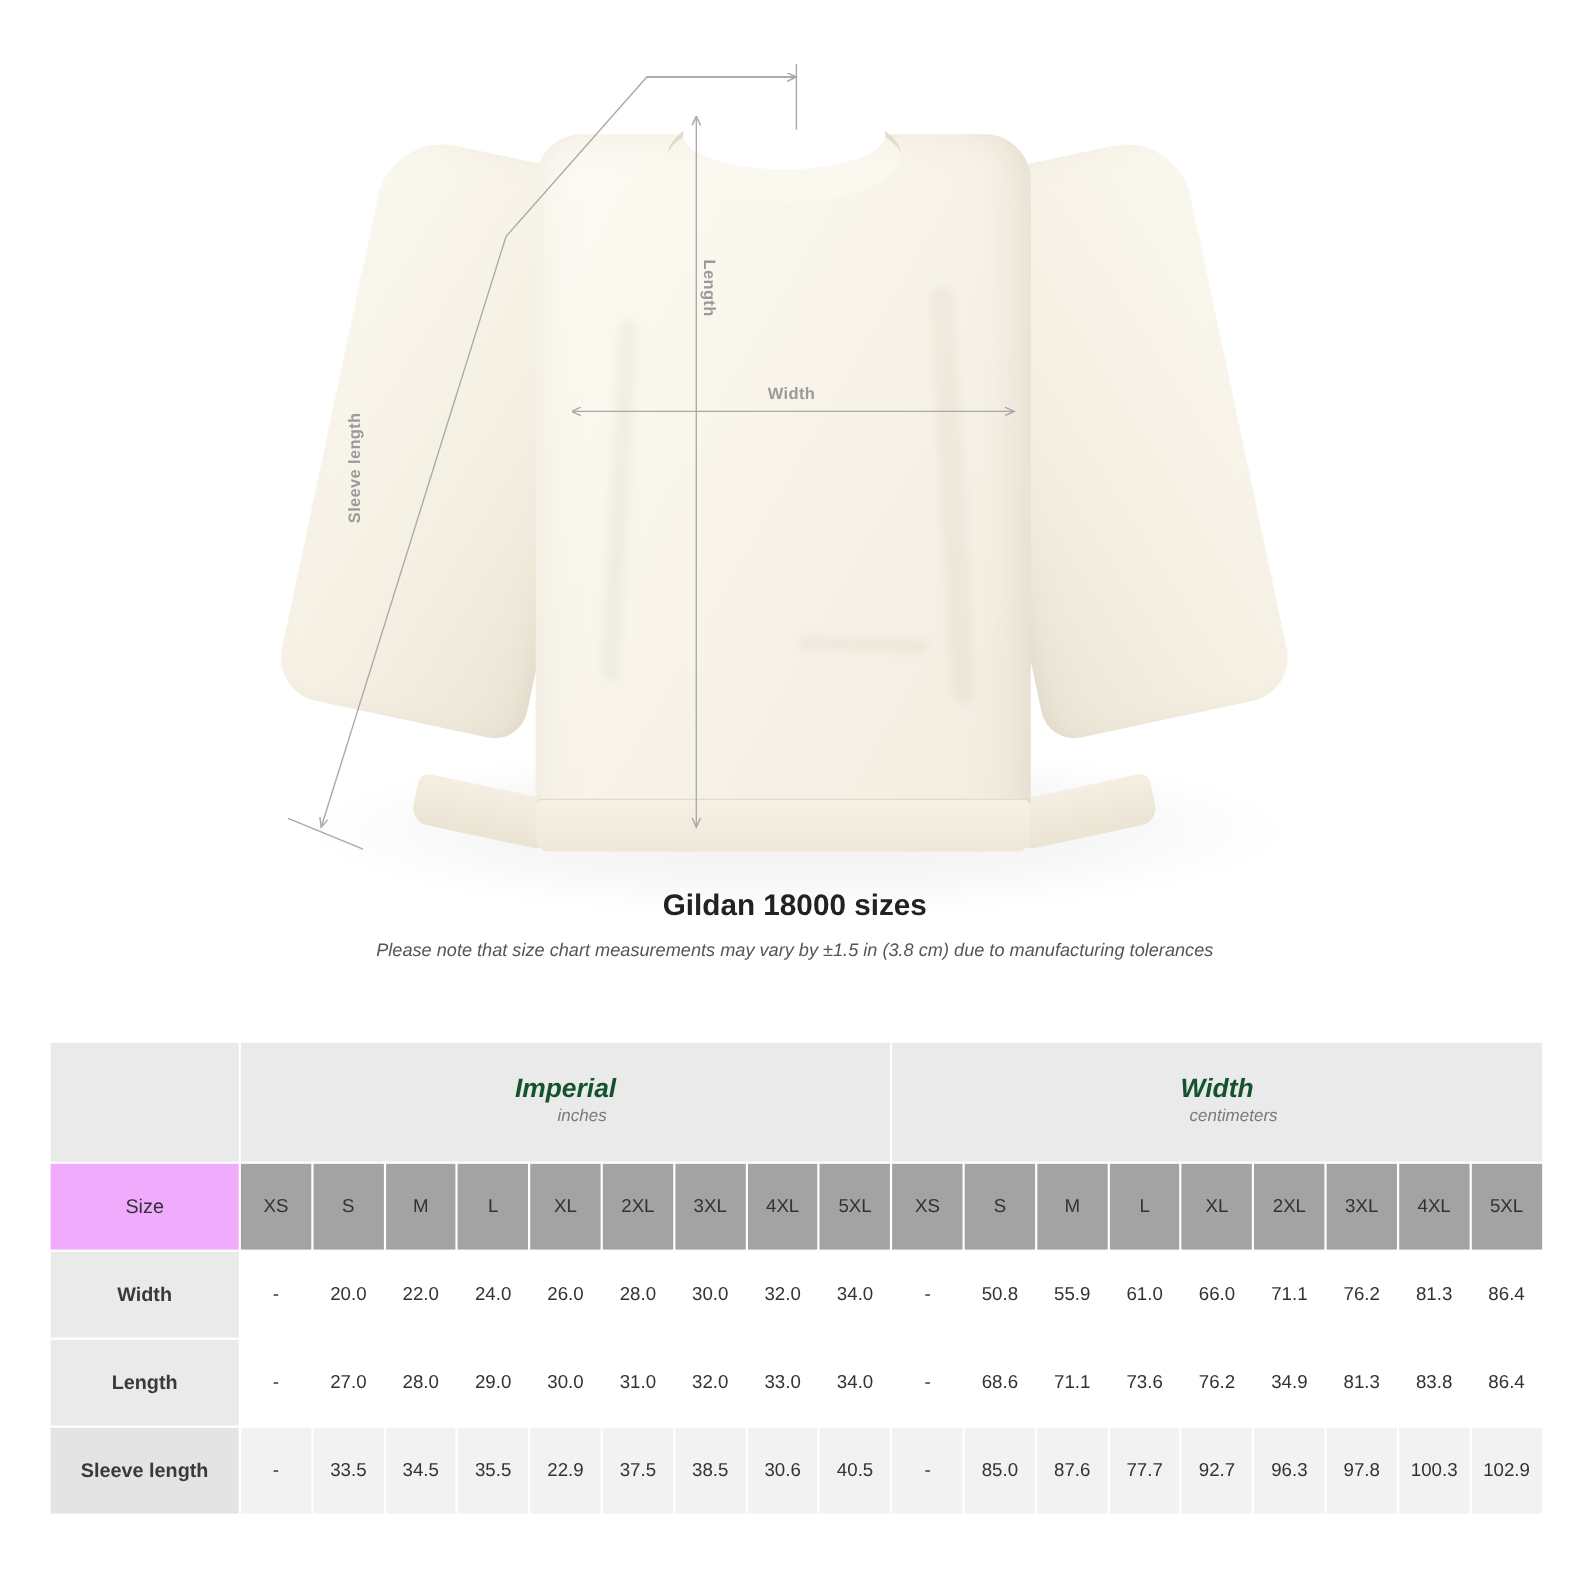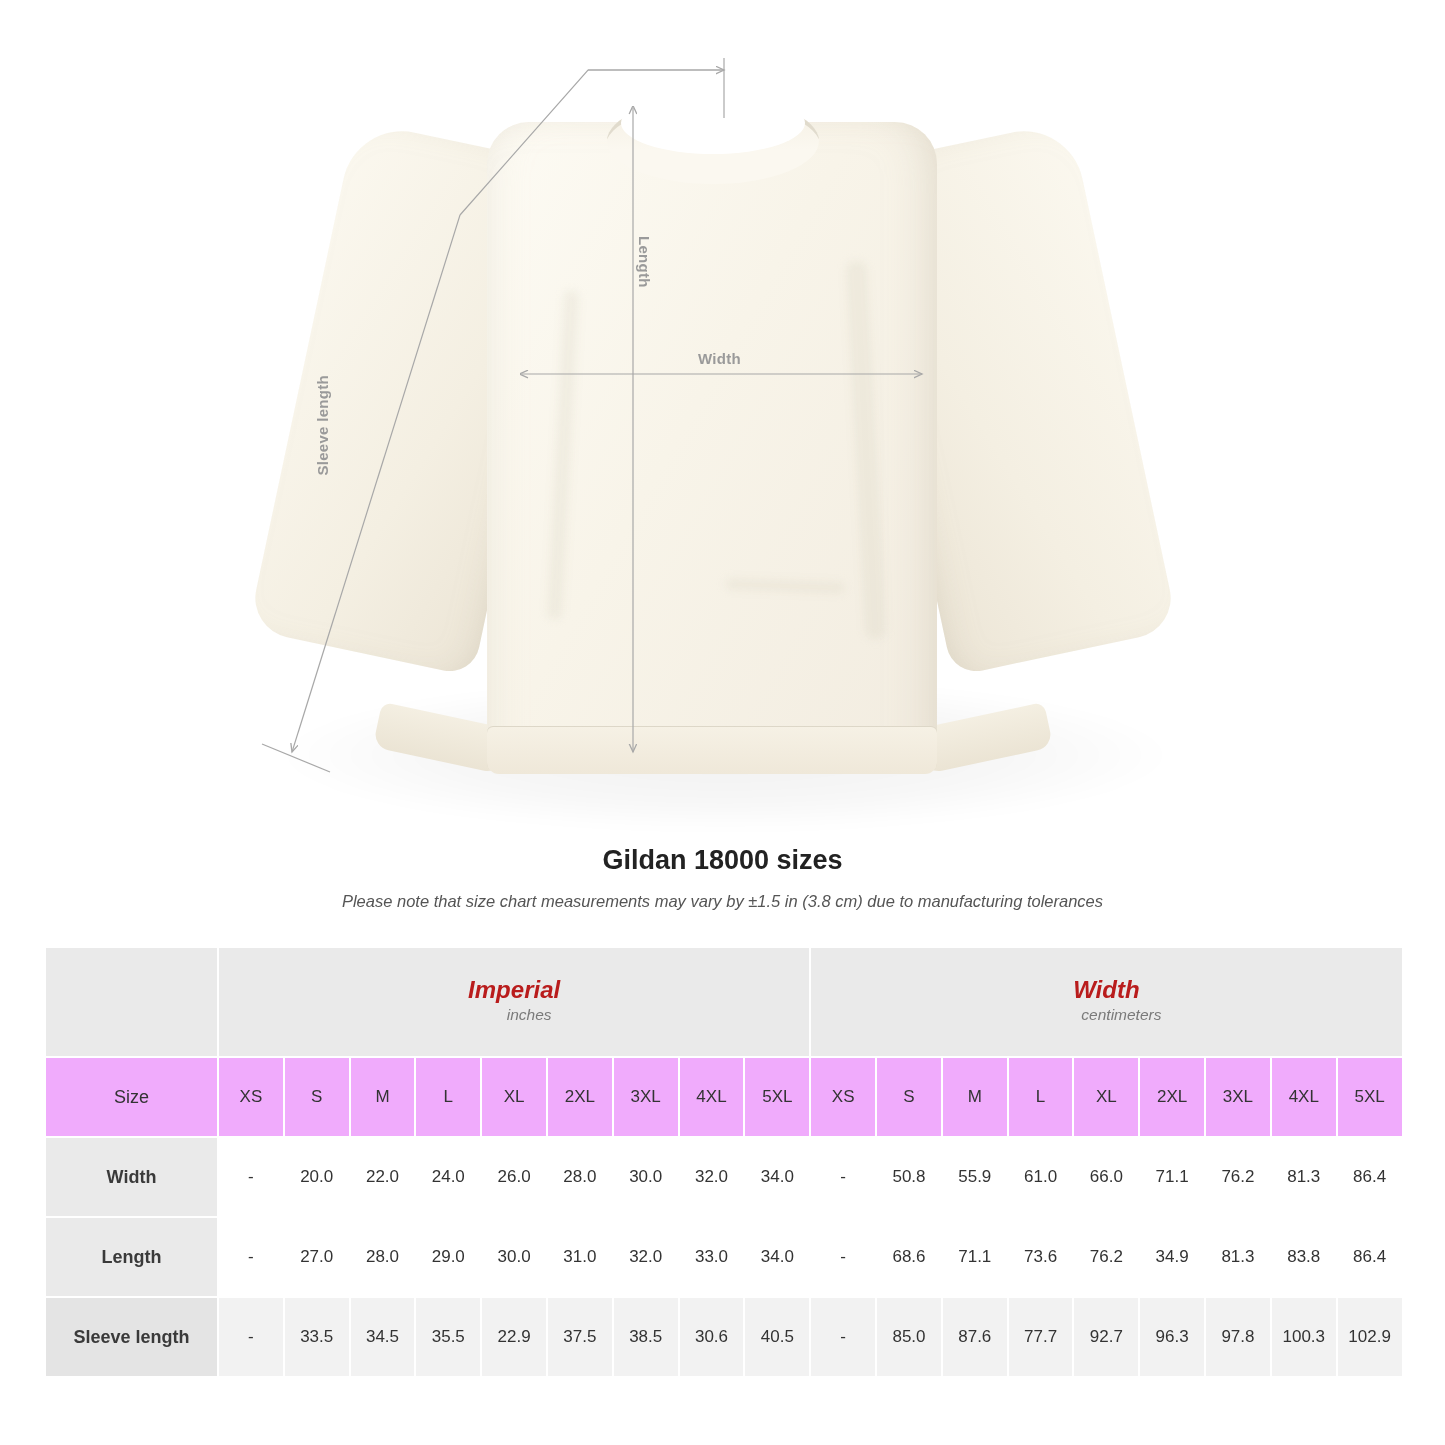--- a/index.html
+++ b/index.html
@@ -171,21 +171,21 @@
     top: 375px;
     writing-mode: vertical-rl;
     text-orientation: mixed;
     transform: rotate(180deg);
   }
 
   
   .title-block {
     position: absolute;
     left: 0;
-    top: 845px;
+    top: 808px;
     width: 1445px;
     text-align: center;
   }
   .chart-title {
     font-size: 27px;
     font-weight: bold;
     color: #222222;
     margin: 0 0 16px 0;
   }
   .chart-note {
@@ -217,32 +217,32 @@
     padding: 0;
   }
   .unit-head td {
     background: #eaeaea;
     height: 108px;
   }
   .unit-name {
     font-size: 24px;
     font-style: italic;
     font-weight: bold;
-    color: #b91c1c;
+    color: #14532d;
     line-height: 1.15;
   }
   .unit-sub {
     font-size: 15.5px;
     font-style: italic;
     color: #7a7a7a;
     line-height: 1.6;
     margin-left: 30px;
   }
   .size-row td {
-    background: #f0abfc;
+    background: #a3a3a3;
     height: 78px;
     font-weight: bold;
     font-size: 17.5px;
     color: #3a3a3a;
   }
   .size-row td.rowlabel {
     background: #f0abfc;
     font-size: 18px;
   }
   .data-row td {

